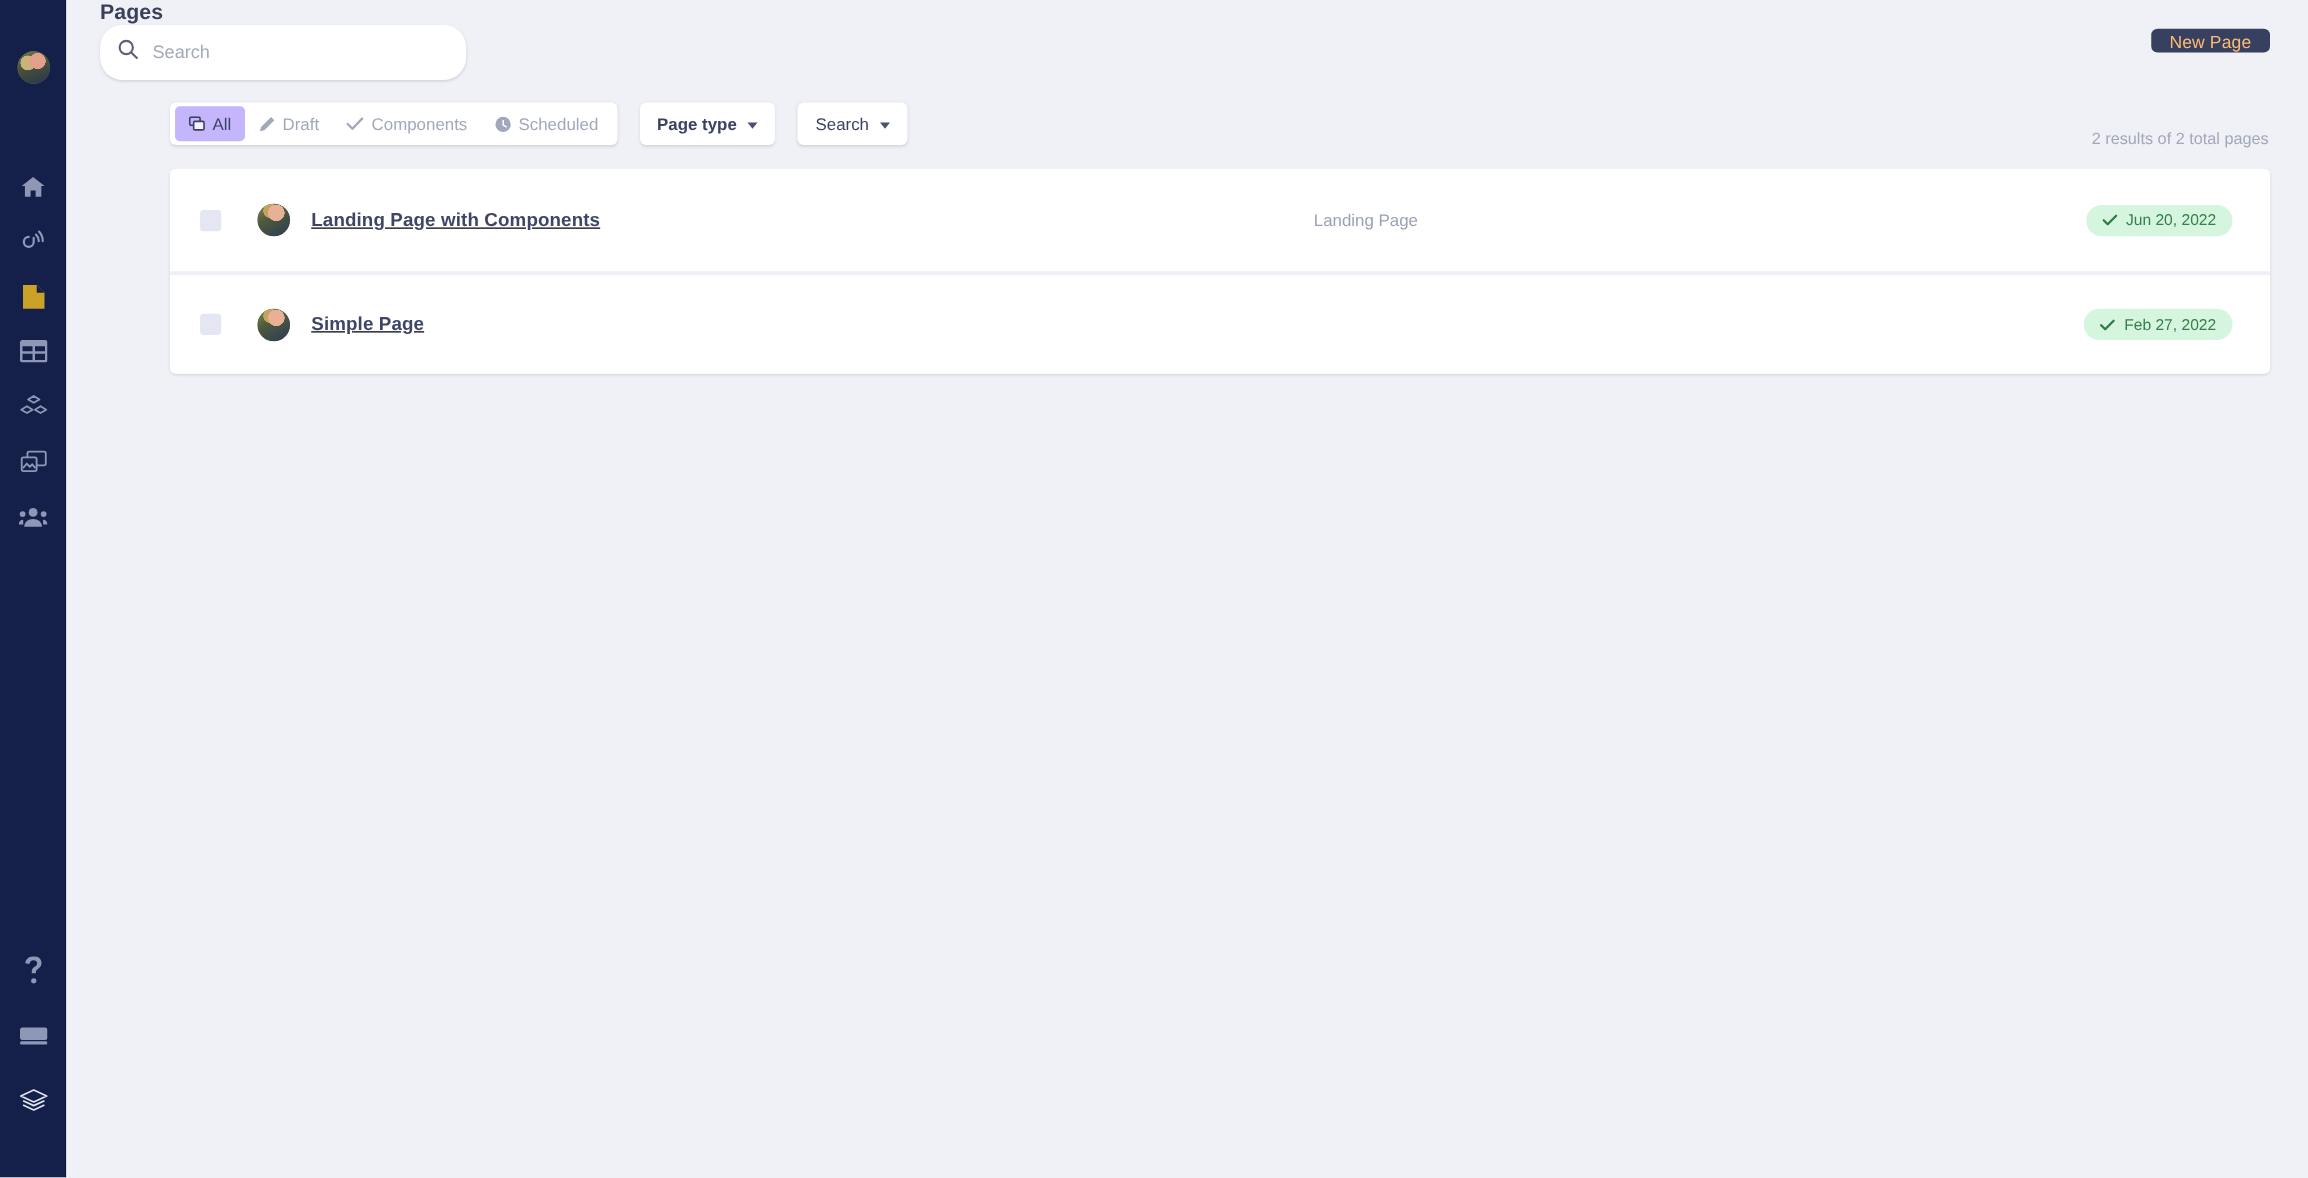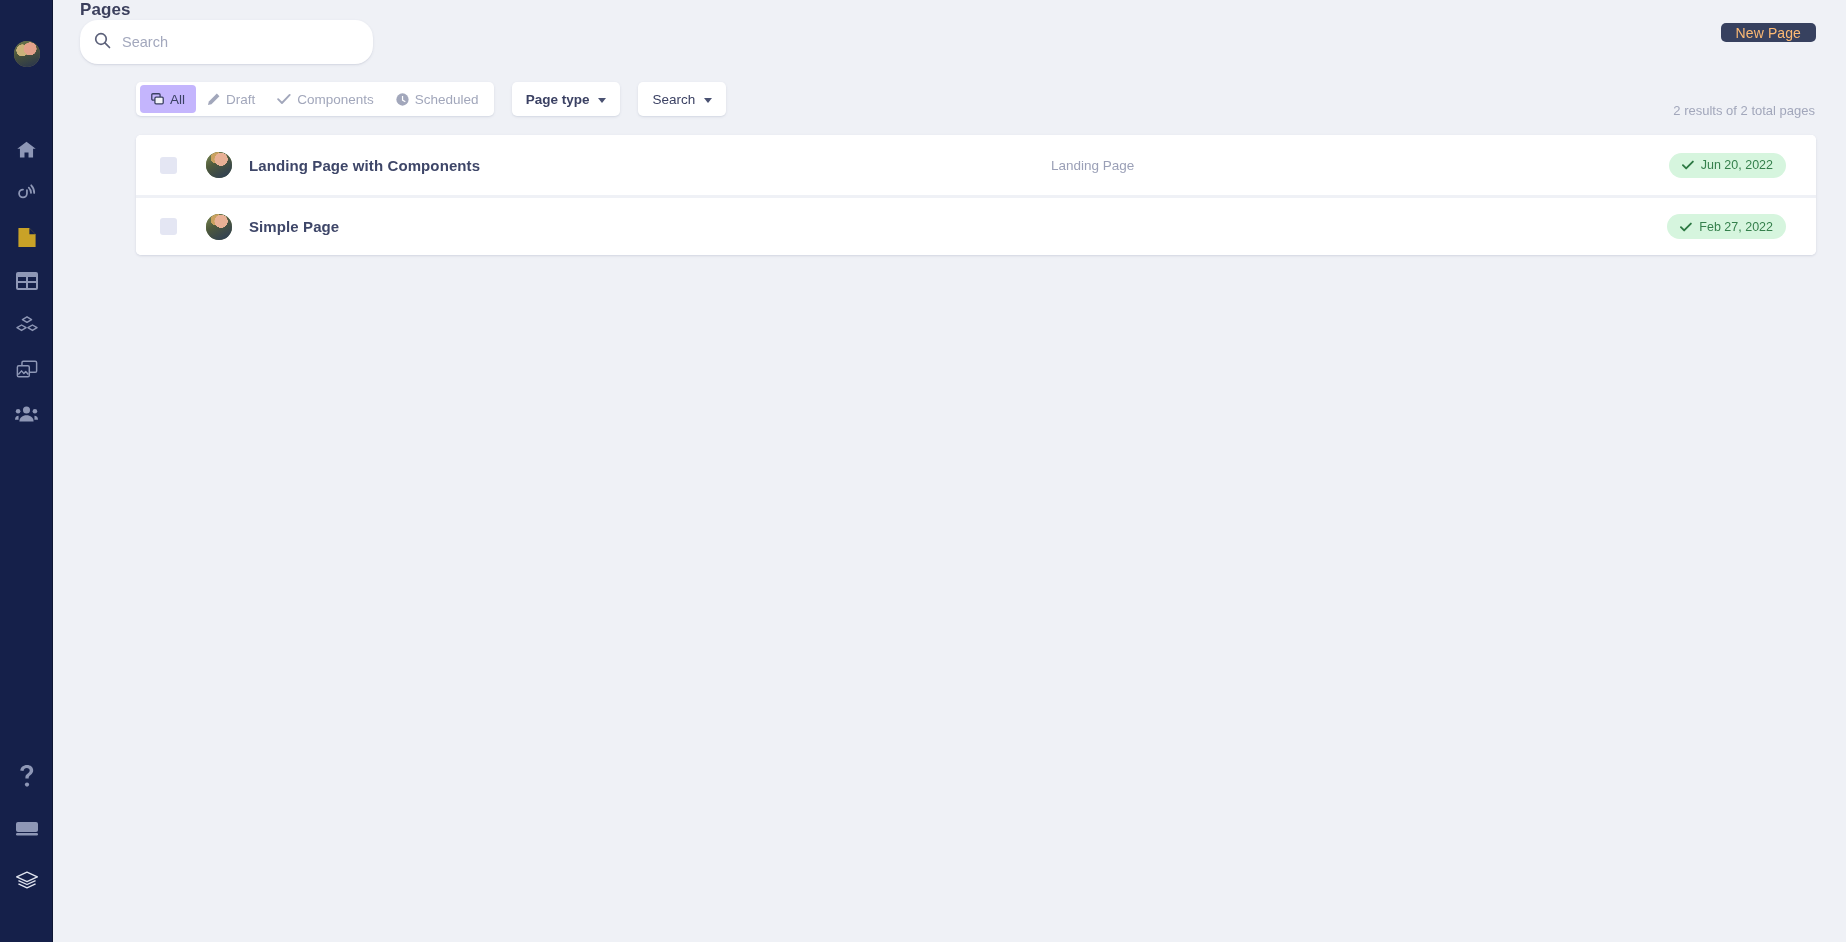--- a/index.html
+++ b/index.html
@@ -160,26 +160,27 @@
 
   
   .list {
     margin: 9px 30px 0 83px;
     border-radius: 5px;
     overflow: hidden;
     box-shadow: 0 1px 3px rgba(60,70,110,.10), 0 1px 2px rgba(60,70,110,.06);
     background: #fff;
   }
   .row {
-    height: 60px;
+    height: 82px;
     background: #fff;
     display: flex; align-items: center;
     padding: 0 30px 0 0;
     position: relative;
     cursor: pointer;
+    text-decoration: underline;
   }
   .row + .row { border-top: 3px solid #eff1f6; }
   .checkbox {
     width: 17px; height: 17px;
     border-radius: 3px;
     background: #e4e6f3;
     margin-left: 24px;
     flex: 0 0 auto;
     cursor: pointer;
   }

